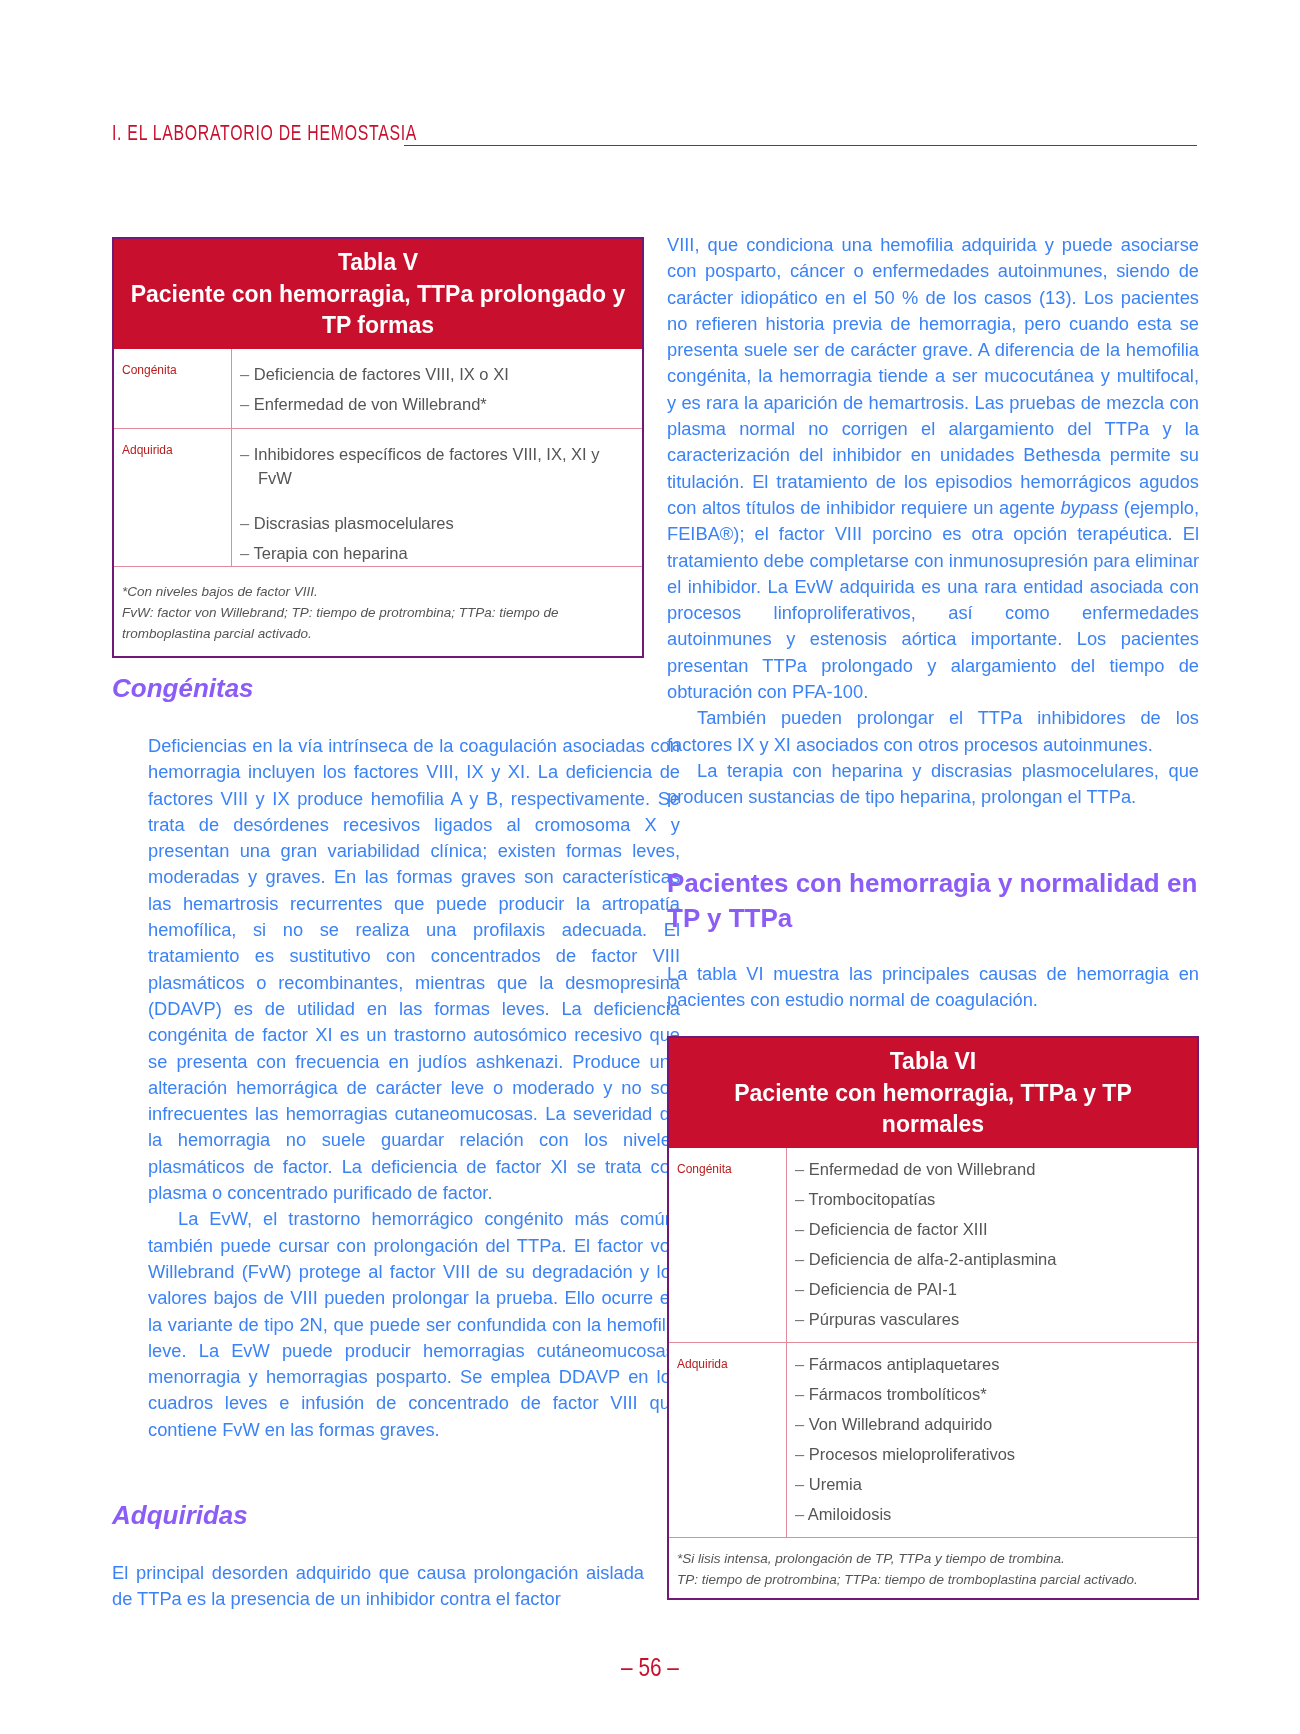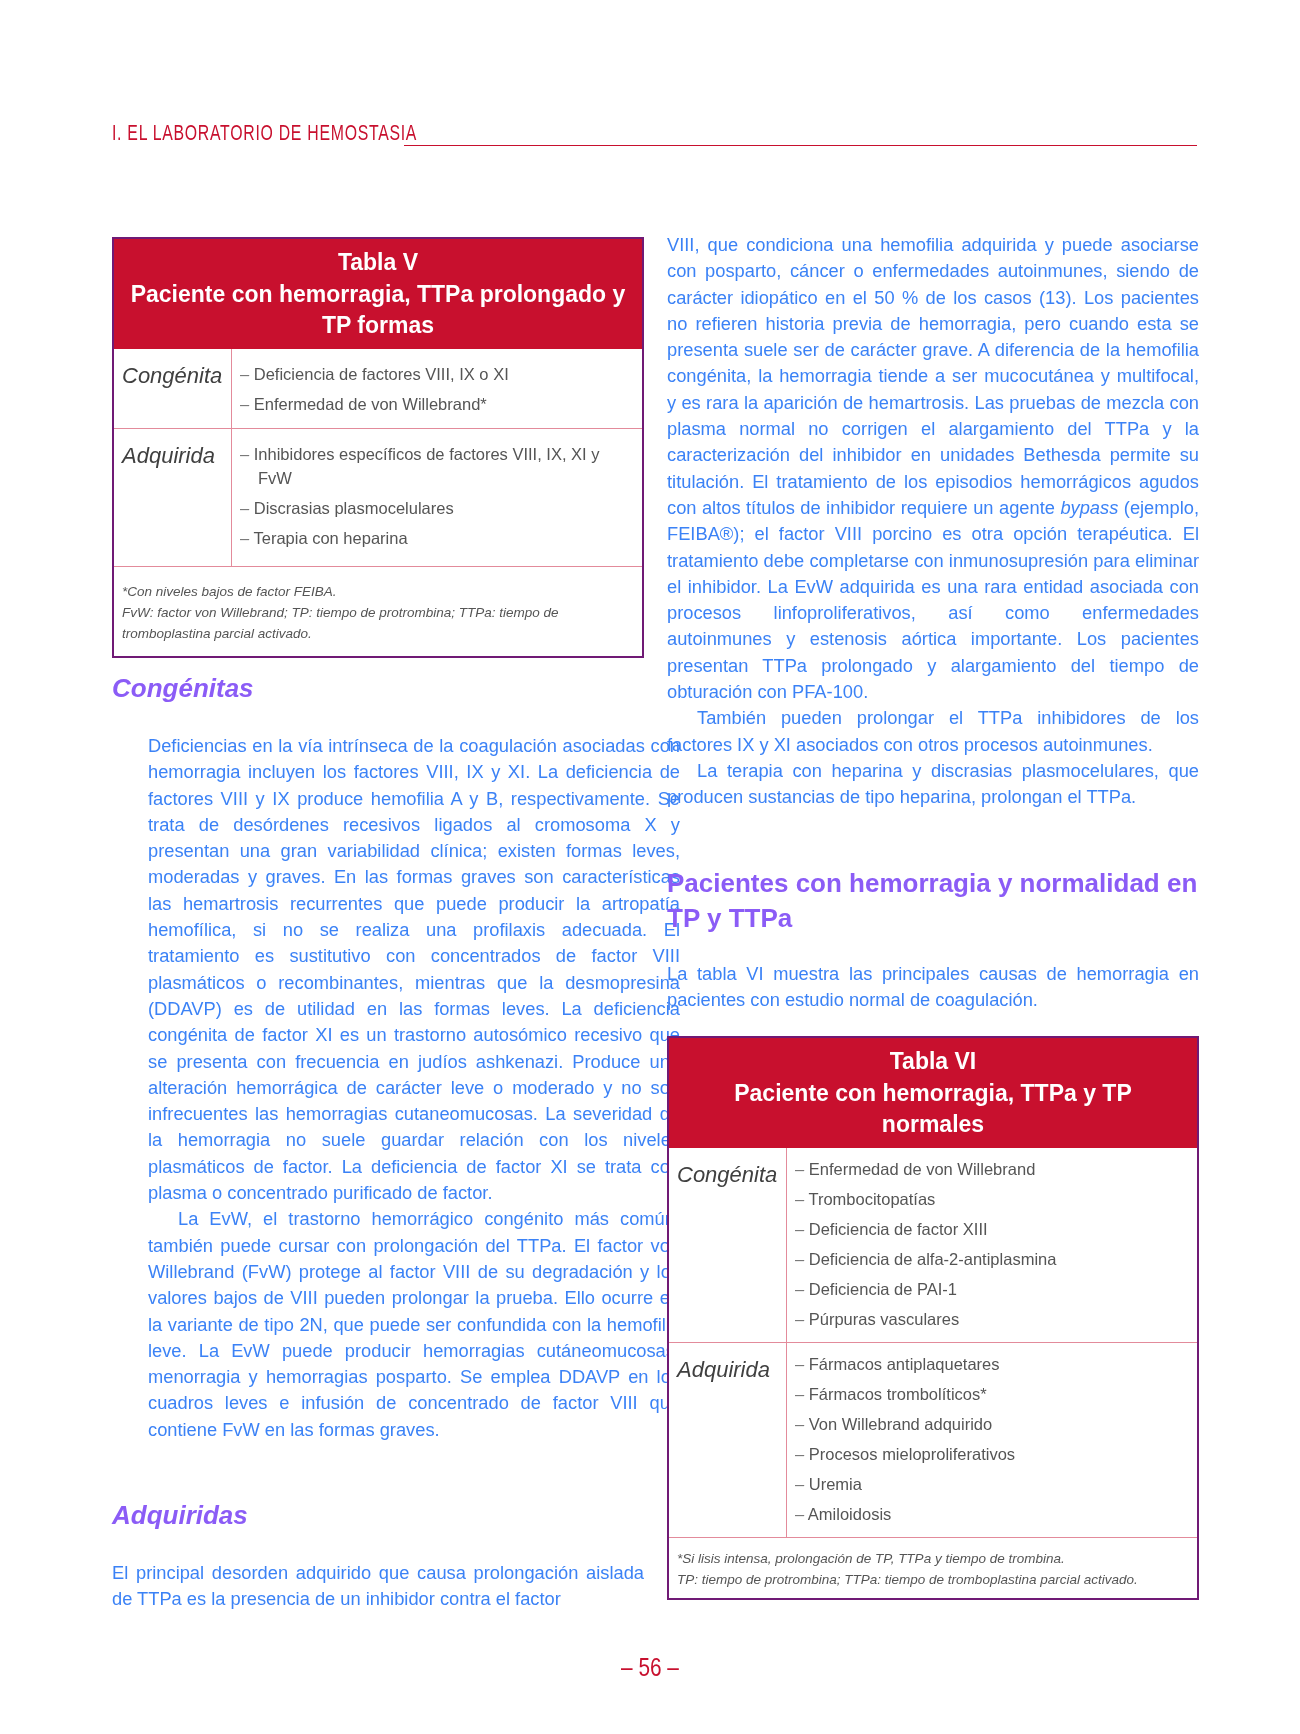--- a/index.html
+++ b/index.html
@@ -8,21 +8,21 @@
   .running-head { position:absolute; left:112px; top:120px; width:1085px; height:30px; }
   .running-head .rh-text { position:absolute; left:0; top:0; font-family:"Liberation Sans Narrow","Liberation Sans", sans-serif;
        font-size:22px; letter-spacing:1px; color:#c8102e; transform:scaleX(0.72); transform-origin:left top; white-space:nowrap; }
   .running-head .rh-rule { position:absolute; left:292px; right:0; top:25px; border-top:1.5px solid #c8102e; }
 
   .table-box { position:absolute; border:2px solid #701a75; box-sizing:border-box; background:#fff; }
   .table-head { background:#c8102e; color:#fff; text-align:center; font-weight:bold; }
   .table-head .t-num { font-size:23px; line-height:34px; padding-top:6px; }
   .table-head .t-title { font-size:23px; line-height:31px; padding:0 8px 8px 8px; }
   .t-row { display:flex; border-bottom:1.5px solid #e38b9b; }
-  .t-cat { width:118px; flex:none; border-right:1.5px solid #e38b9b; color:#404040; font-style:italic; font-size:22px;
+  .t-cat { width:118px; flex:none; border-right:1.5px solid #e38b9b; color:#b91c1c; font-size:12px;
            padding:14px 0 0 8px; box-sizing:border-box; }
   .t-items { flex:1; padding:10px 8px 8px 8px; }
   .t-item { font-size:16.5px; line-height:30px; color:#555; padding-left:18px; text-indent:-18px; }
   .t-item::before { content:"– "; color:#777; }
   .t-foot { font-size:13.5px; font-style:italic; color:#555; padding:14px 8px 12px 8px; line-height:21px; }
 
   .sec-h { position:absolute; color:#8b5cf6; font-weight:bold; font-size:26px; }
   .sec-h.italic { font-style:italic; }
   .para { position:absolute; font-size:18.3px; line-height:26.3px; text-align:justify; color:#3b82f6; }
   .para p { margin:0; }
@@ -47,27 +47,27 @@
   <div class="t-row" style="height:79px;">
     <div class="t-cat">Congénita</div>
     <div class="t-items">
       <div class="t-item">Deficiencia de factores VIII, IX o XI</div>
       <div class="t-item">Enfermedad de von Willebrand*</div>
     </div>
   </div>
   <div class="t-row" style="height:137px;">
     <div class="t-cat">Adquirida</div>
     <div class="t-items">
-      <div class="t-item" style="line-height:24px; margin-top:3px; margin-bottom:3px;">Inhibidores específicos de factores VIII, IX, XI y FvW</div>
+      <div class="t-item" style="line-height:24px; margin-top:3px; margin-bottom:18px;">Inhibidores específicos de factores VIII, IX, XI y FvW</div>
       <div class="t-item">Discrasias plasmocelulares</div>
       <div class="t-item">Terapia con heparina</div>
     </div>
   </div>
   <div class="t-foot">
-    <div>*Con niveles bajos de factor FEIBA.</div>
+    <div>*Con niveles bajos de factor VIII.</div>
     <div>FvW: factor von Willebrand; TP: tiempo de protrombina; TTPa: tiempo de tromboplastina parcial activado.</div>
   </div>
 </div>
 
 <div class="sec-h italic" style="left:112px; top:673px;">Congénitas</div>
 <div class="para" style="left:112px; top:733px; width:532px;margin-left:36px;">
   <p>Deficiencias en la vía intrínseca de la coagulación asociadas con hemorragia incluyen los factores VIII, IX y XI. La deficiencia de factores VIII y IX produce hemofilia A y B, respectivamente. Se trata de desórdenes recesivos ligados al cromosoma X y presentan una gran variabilidad clínica; existen formas leves, moderadas y graves. En las formas graves son características las hemartrosis recurrentes que puede producir la artropatía hemofílica, si no se realiza una profilaxis adecuada. El tratamiento es sustitutivo con concentrados de factor VIII plasmáticos o recombinantes, mientras que la desmopresina (DDAVP) es de utilidad en las formas leves. La deficiencia congénita de factor XI es un trastorno autosómico recesivo que se presenta con frecuencia en judíos ashkenazi. Produce una alteración hemorrágica de carácter leve o moderado y no son infrecuentes las hemorragias cutaneomucosas. La severidad de la hemorragia no suele guardar relación con los niveles plasmáticos de factor. La deficiencia de factor XI se trata con plasma o concentrado purificado de factor.</p>
   <p class="indent">La EvW, el trastorno hemorrágico congénito más común, también puede cursar con prolongación del TTPa. El factor von Willebrand (FvW) protege al factor VIII de su degradación y los valores bajos de VIII pueden prolongar la prueba. Ello ocurre en la variante de tipo 2N, que puede ser confundida con la hemofilia leve. La EvW puede producir hemorragias cutáneomucosas, menorragia y hemorragias posparto. Se emplea DDAVP en los cuadros leves e infusión de concentrado de factor VIII que contiene FvW en las formas graves.</p>
 </div>
 

